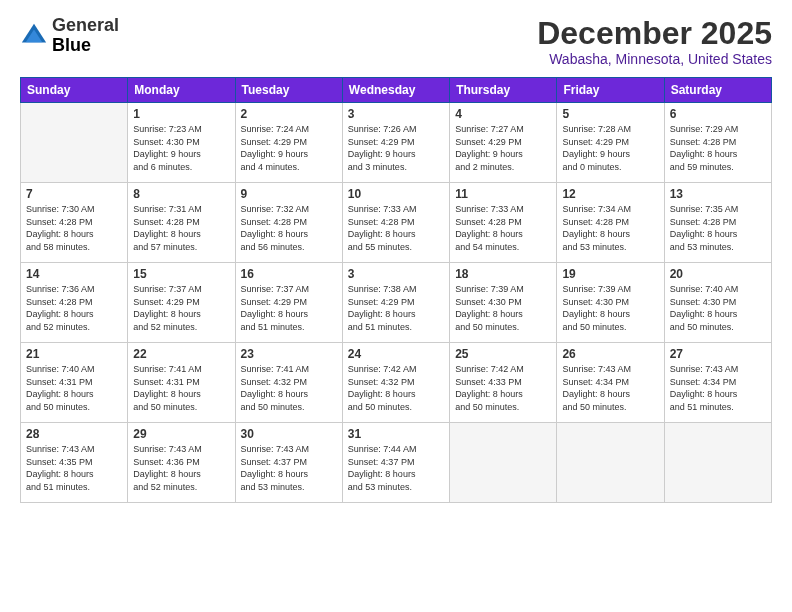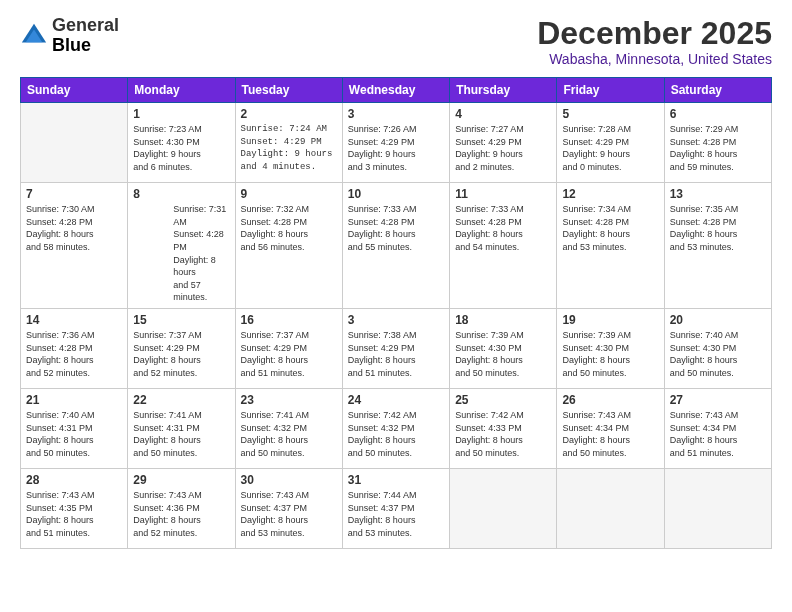--- a/index.html
+++ b/index.html
@@ -129,21 +129,21 @@
           <td class="empty" style="background-color: rgb(245, 245, 245);"></td>
           <td>
             <div class="day-number">1</div>
             <div class="day-info" style="white-space: pre-line;">Sunrise: 7:23 AM
 Sunset: 4:30 PM
 Daylight: 9 hours
 and 6 minutes.</div>
           </td>
           <td>
             <div class="day-number">2</div>
-            <div class="day-info" style="white-space: pre-line; font-family: Liberation Mono, monospace;">Sunrise: 7:24 AM
+            <div class="day-info" style="white-space: pre-line;">Sunrise: 7:24 AM
 Sunset: 4:29 PM
 Daylight: 9 hours
 and 4 minutes.</div>
           </td>
           <td>
             <div class="day-number">3</div>
             <div class="day-info" style="white-space: pre-line;">Sunrise: 7:26 AM
 Sunset: 4:29 PM
 Daylight: 9 hours
 and 3 minutes.</div>
@@ -173,21 +173,21 @@
         <tr style="background-color: rgb(240, 244, 250);">
           <td>
             <div class="day-number">7</div>
             <div class="day-info" style="white-space: pre-line;">Sunrise: 7:30 AM
 Sunset: 4:28 PM
 Daylight: 8 hours
 and 58 minutes.</div>
           </td>
           <td>
             <div class="day-number">8</div>
-            <div class="day-info" style="white-space: pre-line; margin-left: 40px;">Sunrise: 7:31 AM
+            <div class="day-info" style="white-space: pre-line;">Sunrise: 7:31 AM
 Sunset: 4:28 PM
 Daylight: 8 hours
 and 57 minutes.</div>
           </td>
           <td>
             <div class="day-number">9</div>
             <div class="day-info" style="white-space: pre-line;">Sunrise: 7:32 AM
 Sunset: 4:28 PM
 Daylight: 8 hours
 and 56 minutes.</div>

